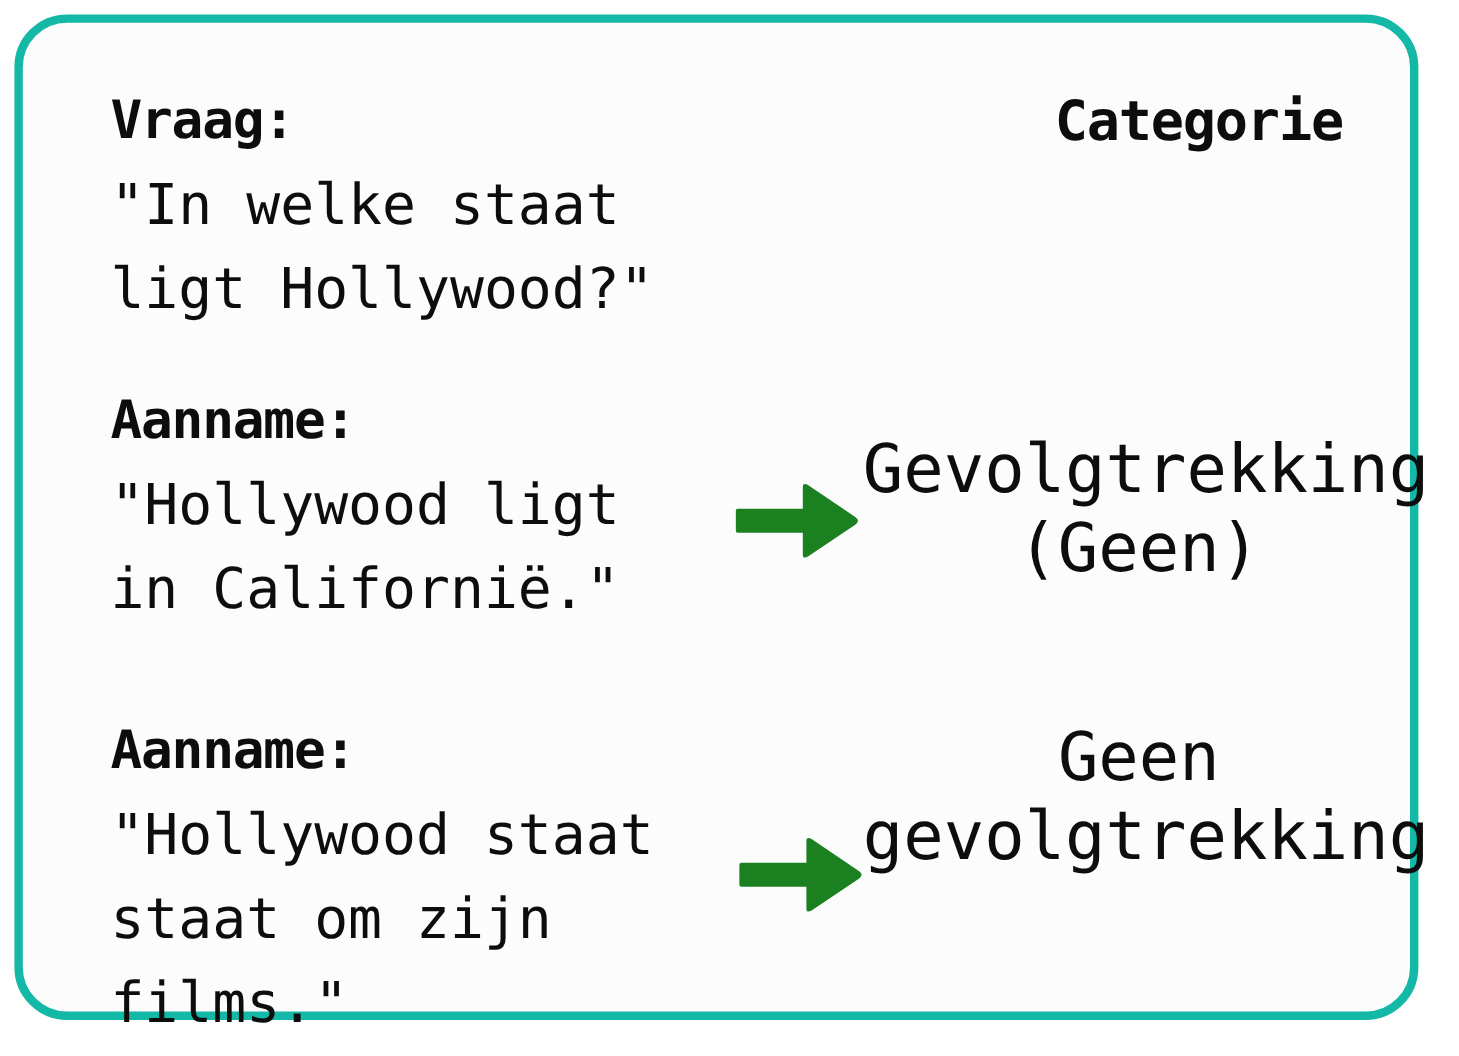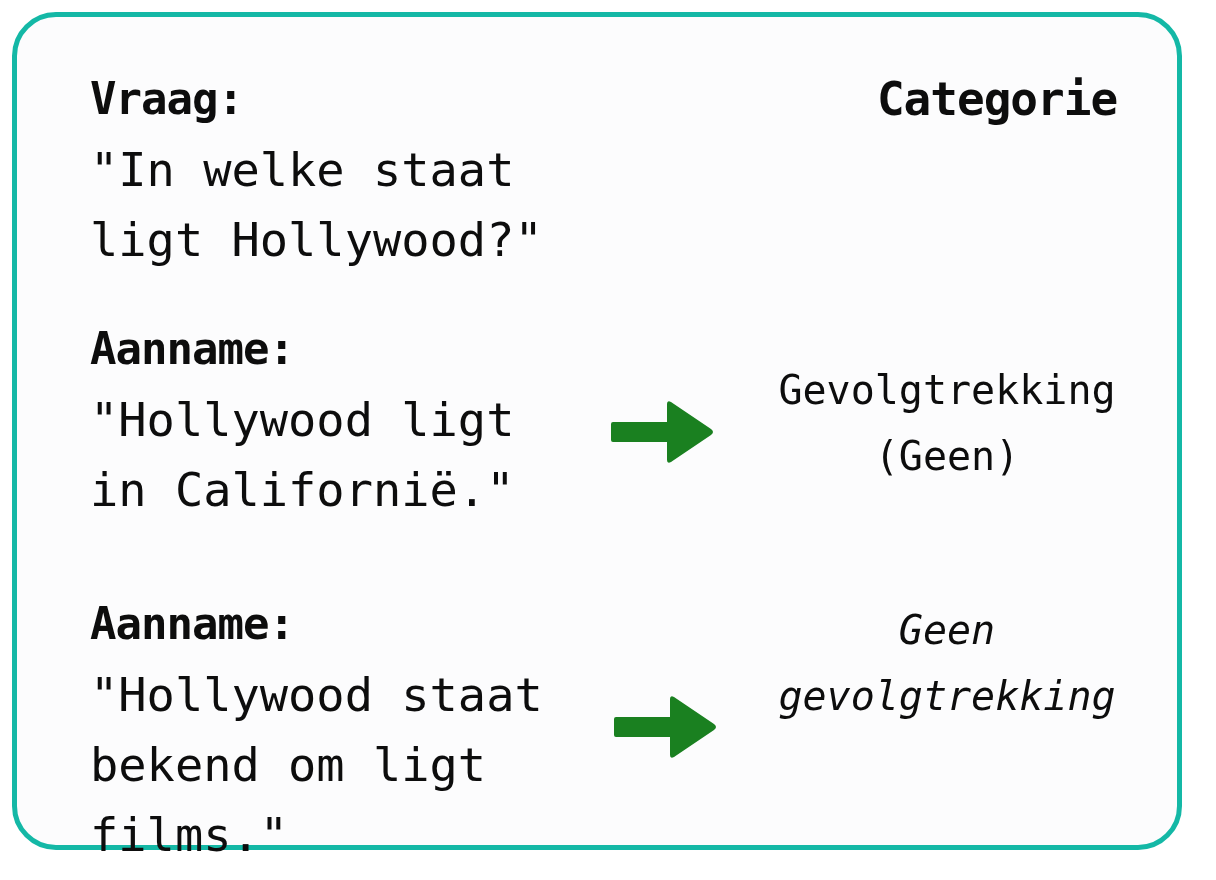--- a/index.html
+++ b/index.html
@@ -14,21 +14,21 @@
     overflow: hidden;
   }
 
   #card {
     position: absolute;
     left: 12px;
     top: 12px;
     width: 1170px;
     height: 838px;
     box-sizing: border-box;
-    border: 5px solid #14b8a6;
+    border: 7px solid #14b8a6;
     border-radius: 44px;
     background: #fcfcfd;
   }
 
   .panel {
     position: absolute;
     inset: 0;
   }
 
   
@@ -63,21 +63,21 @@
     white-space: nowrap;
   }
 
   .cat-block {
     position: absolute;
     text-align: center;
     color: #0d0d0d;
   }
   .cat-line {
     font-weight: normal;
-    font-size: 40px;
+    font-size: 56px;
     line-height: 66px;
     white-space: pre;
   }
 
   
   .arrow {
     position: absolute;
   }
   .arrow svg { display: block; }
 </style>
@@ -104,28 +104,28 @@
       </svg>
     </div>
 
     <div class="cat-block" style="left:700px; top:340px; width:460px;">
       <div class="cat-line">Gevolgtrekking</div>
       <div class="cat-line">(Geen)</div>
     </div>
 
     <div class="blk heading" style="left:73px; top:578px;">Aanname:</div>
     <div class="blk body-line" style="left:73px; top:643px;">"Hollywood staat</div>
-    <div class="blk body-line" style="left:73px; top:713px;">bekend om ligt</div>
+    <div class="blk body-line" style="left:73px; top:713px;">staat om zijn</div>
     <div class="blk body-line" style="left:73px; top:783px;">films."</div>
 
     <div class="arrow" style="left:597px; top:678px;">
       <svg width="104" height="64" viewBox="0 0 104 64" aria-hidden="true">
         <path d="M2 22 L56 22 L56 4 Q56 0 60 2 L100 29 Q104 32 100 35 L60 62 Q56 64 56 60 L56 42 L2 42 Q0 42 0 40 L0 24 Q0 22 2 22 Z" fill="#1a8020"></path>
       </svg>
     </div>
 
-    <div class="cat-block" style="left:700px; top:580px; width:460px;font-style:italic;">
+    <div class="cat-block" style="left:700px; top:580px; width:460px;">
       <div class="cat-line">Geen</div>
       <div class="cat-line">gevolgtrekking</div>
     </div>
 
   </div>
 </div>
 
 </body></html>

